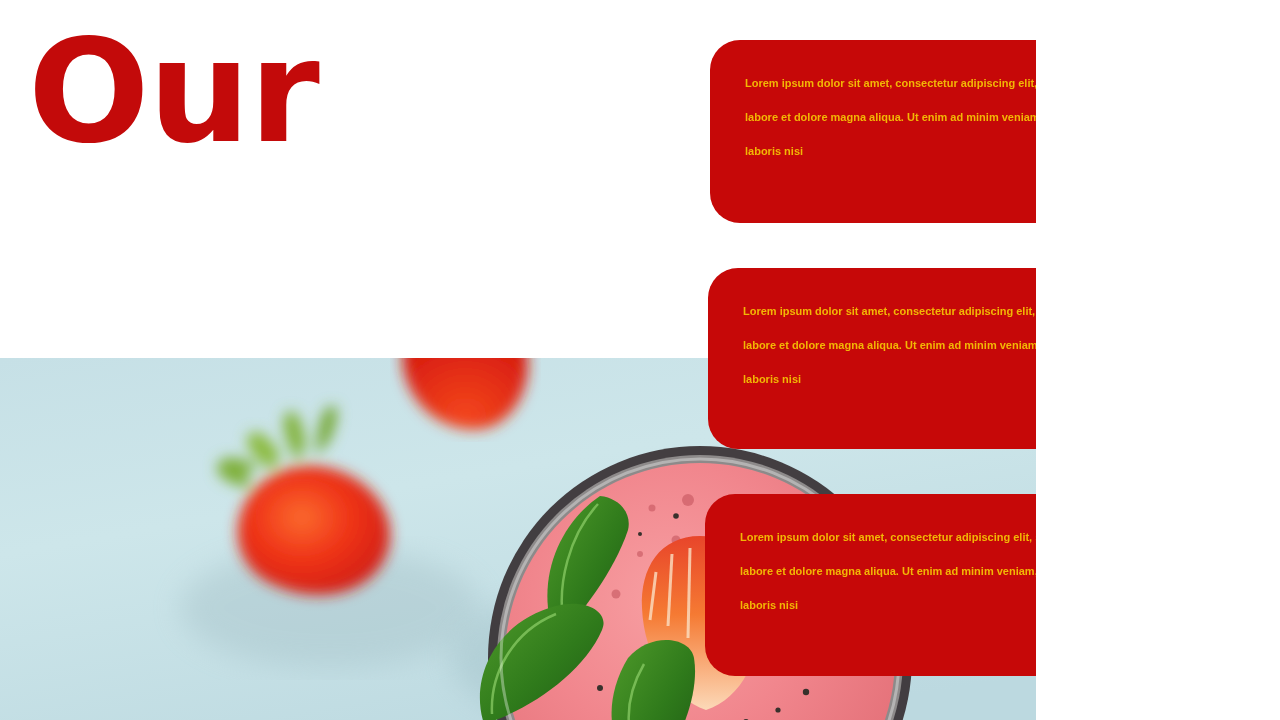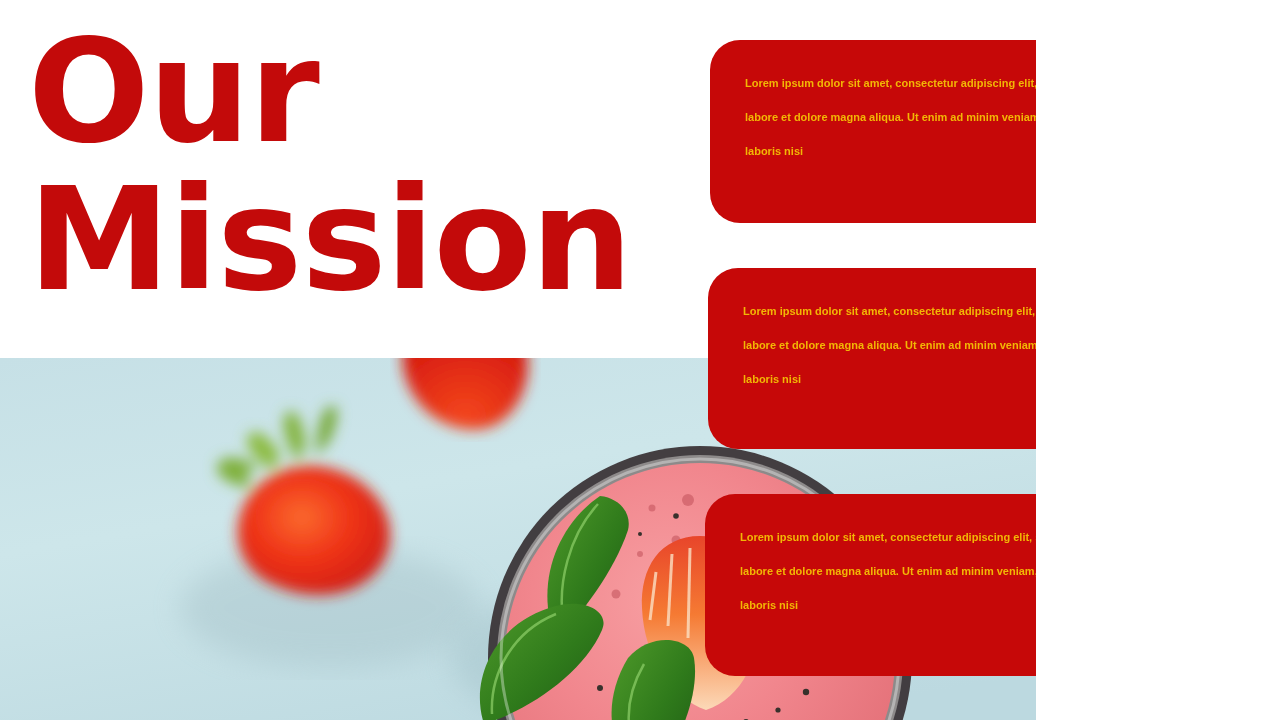--- a/index.html
+++ b/index.html
@@ -199,21 +199,20 @@
           <path d="M644 306 C 622 344 624 386 648 408" stroke="#8fd06a" stroke-width="2.5" fill="none" opacity="0.7"></path>
         </g>
 
         <circle cx="700" cy="300" r="199" fill="none" stroke="#ffffff" stroke-width="3" opacity="0.35"></circle>
       </g>
     </svg>
   </div>
 
   <div class="title-block">
     <span class="title-line">Our</span>
-    <span class="title-line">Mission</span>
   </div>
 
   <div class="card" id="card-1">
     <p>Lorem ipsum dolor sit amet, consectetur adipiscing elit, sed do eiusmod tempor incididunt ut labore et dolore magna aliqua. Ut enim ad minim veniam, quis nostrud exercitation ullamco laboris nisi</p>
   </div>
 
   <div class="card" id="card-2">
     <p>Lorem ipsum dolor sit amet, consectetur adipiscing elit, sed do eiusmod tempor incididunt ut labore et dolore magna aliqua. Ut enim ad minim veniam, quis nostrud exercitation ullamco laboris nisi</p>
   </div>
 

